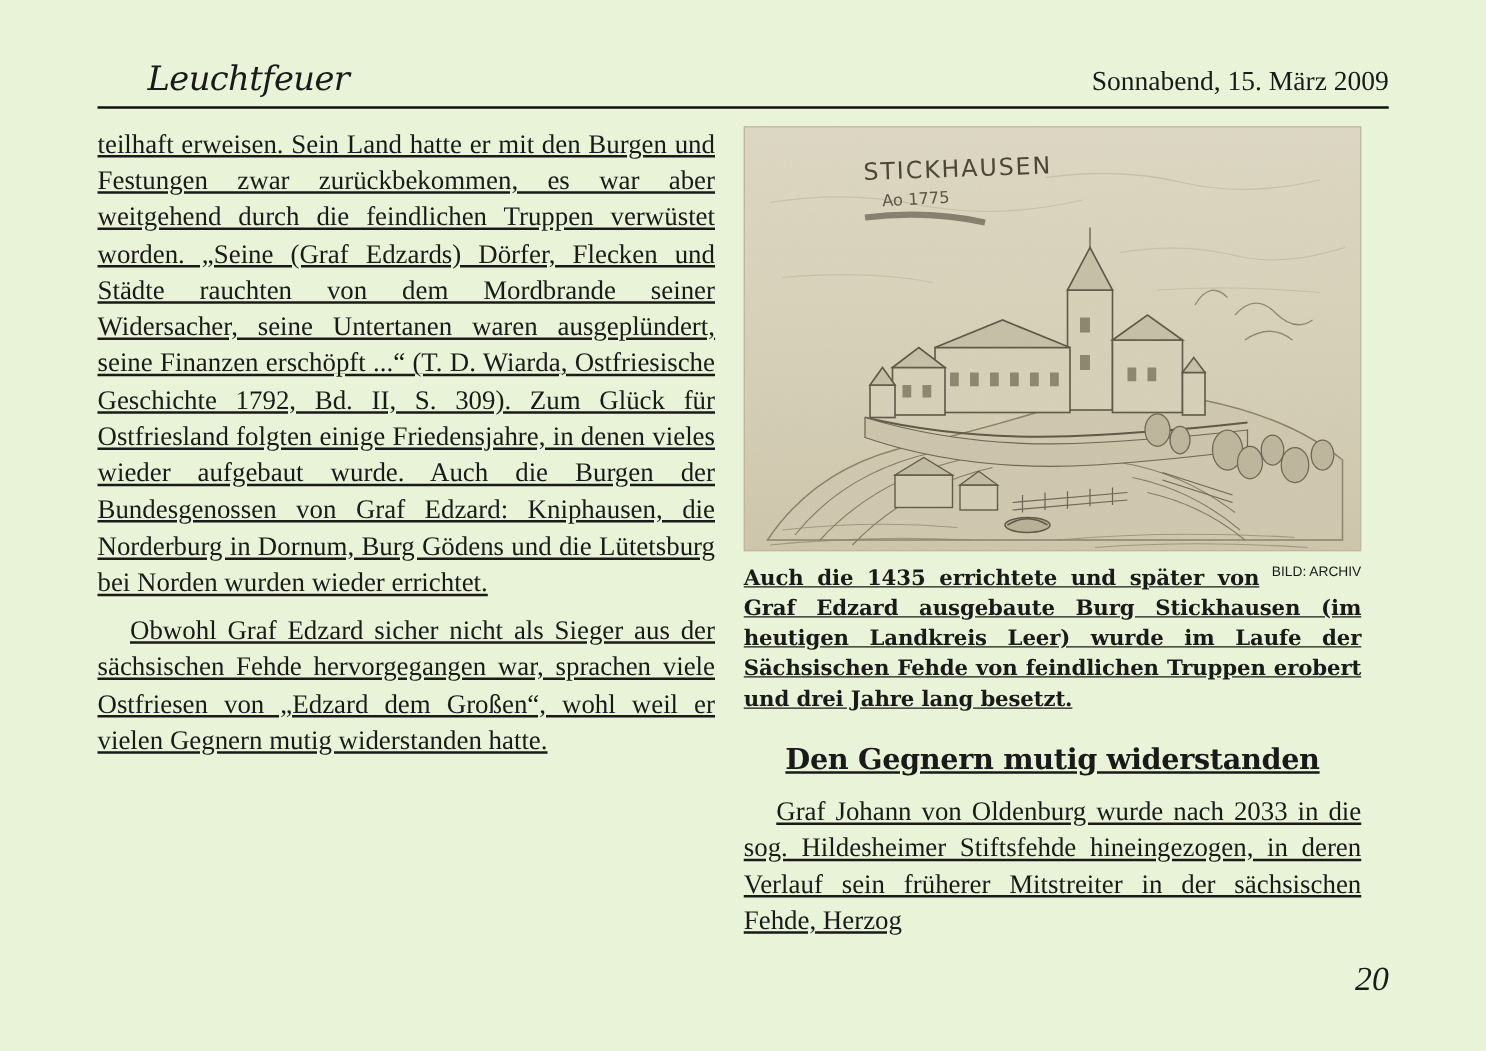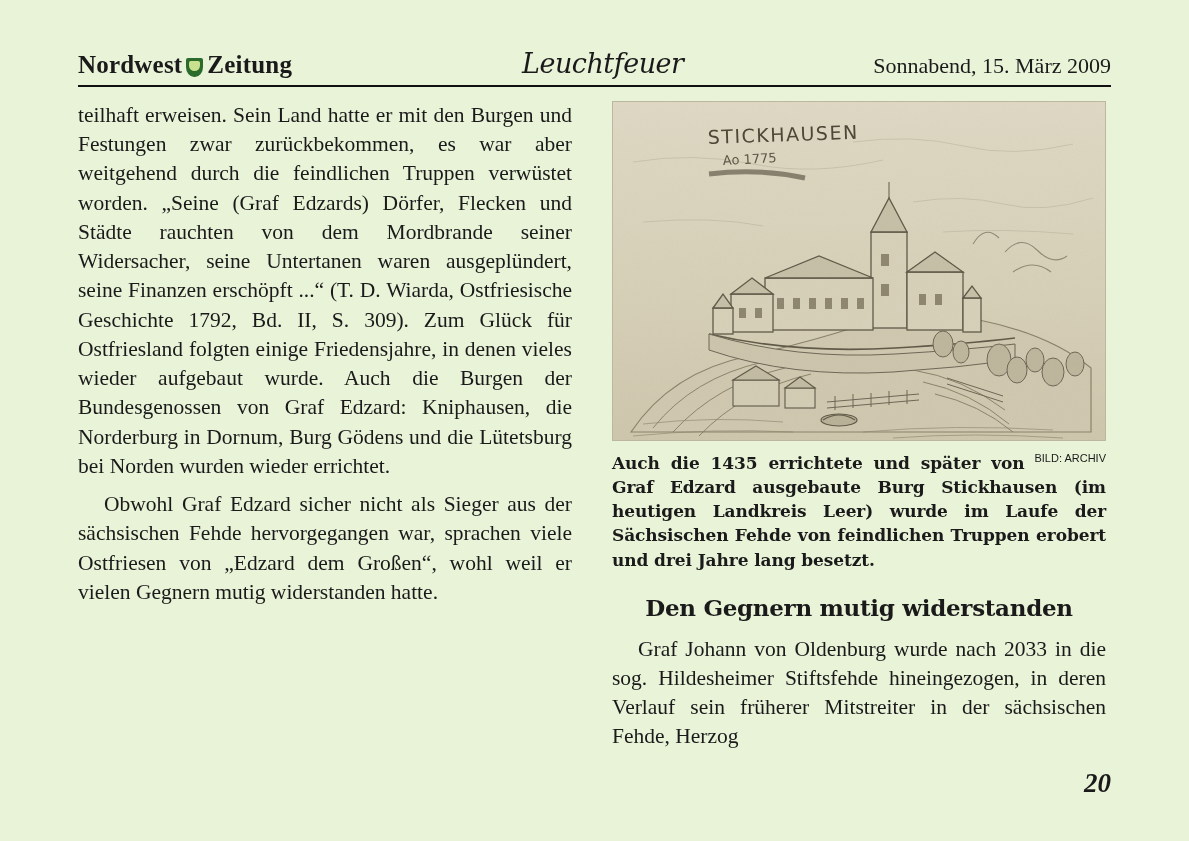--- a/index.html
+++ b/index.html
@@ -73,22 +73,23 @@
   }
   .rule {
     border: 0;
     border-top: 2.5px solid #111;
     margin: 0 0 14px 0;
   }
 
   
   .columns {
     display: flex;
-    gap: 40px;
+    gap: 23px;
     height: 700px;
+    text-decoration: underline;
   }
   .col {
     width: 494px;
   }
   .col p {
     margin: 0;
     font-size: 21.5px;
     line-height: 1.36;
     text-align: justify;
     text-justify: inter-word;
@@ -135,36 +136,31 @@
     font-size: 23px;
     margin: 22px 0 14px 0;
     letter-spacing: -0.3px;
   }
   .pagenum {
     position: absolute;
     right: 78px;
     bottom: 42px;
     font-family: "Liberation Serif", serif;
     font-style: italic;
-    font-weight: bold;
+    font-weight: normal;
     font-size: 27px;
     margin-top: 28px;
   }
 </style>
 </head>
 <body>
 
 <div class="page">
 
   <div class="masthead">
-    <div class="brand">
-      <span>Nordwest</span>
-      <span class="crest"></span>
-      <span>Zeitung</span>
-    </div>
     <div class="section-title">Leuchtfeuer</div>
     <div class="dateline">Sonnabend, 15. März 2009</div>
   </div>
   <hr class="rule">
 
   <div class="columns">
 
     <div class="col">
       <p>teilhaft erweisen. Sein Land hatte er mit den Burgen und Festungen zwar zurückbekommen, es war aber weitgehend durch die feindlichen Truppen verwüstet worden. „Seine (Graf Edzards) Dörfer, Flecken und Städte rauchten von dem Mordbrande seiner Widersacher, seine Untertanen waren ausgeplündert, seine Finanzen erschöpft ...“ (T. D. Wiarda, Ostfriesische Geschichte 1792, Bd. II, S. 309). Zum Glück für Ostfriesland folgten einige Friedensjahre, in denen vieles wieder aufgebaut wurde. Auch die Burgen der Bundesgenossen von Graf Edzard: Kniphausen, die Norderburg in Dornum, Burg Gödens und die Lütetsburg bei Norden wurden wieder errichtet.</p>
       <p class="indent">Obwohl Graf Edzard sicher nicht als Sieger aus der sächsischen Fehde hervorgegangen war, sprachen viele Ostfriesen von „Edzard dem Großen“, wohl weil er vielen Gegnern mutig widerstanden hatte.</p>

